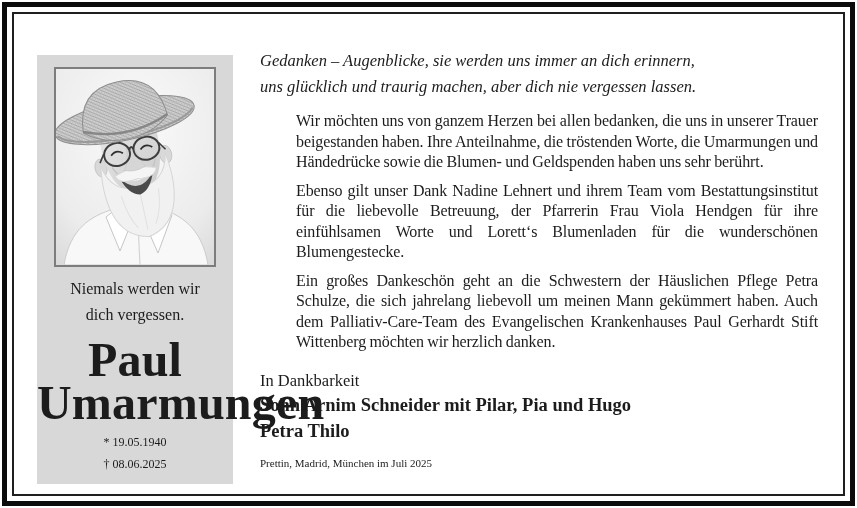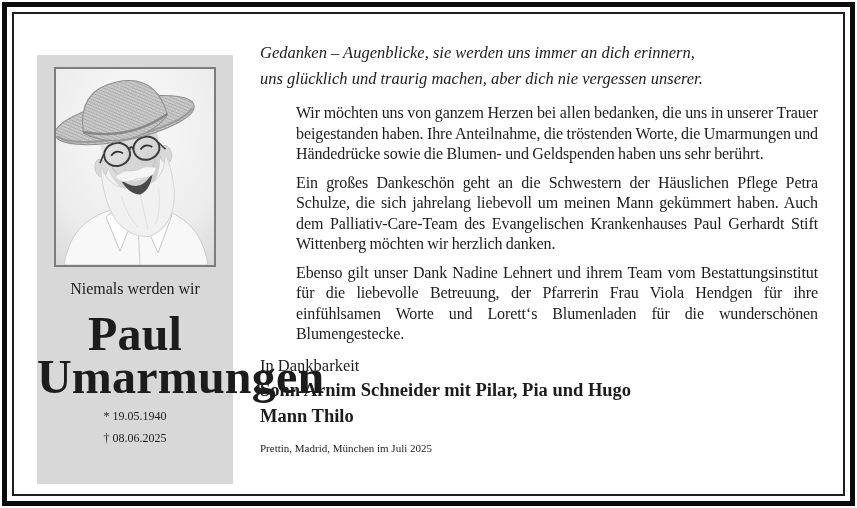--- a/index.html
+++ b/index.html
@@ -53,41 +53,41 @@
   }
   .dates {
     margin-top: 7px;
     font-size: 12px;
     line-height: 22px;
   }
 
   
   .message-col {
     position: absolute;
-    left: 260px; top: 40px;
+    left: 260px; top: 48px;
     width: 558px;
     font-size: 16px;
   }
   .intro-line {
     font-style: italic;
     font-size: 16.5px;
     line-height: 26px;
   }
   .para {
     margin-top: 8px;
     padding-top: 0;
     text-align: justify;
     line-height: 20.5px;
     letter-spacing: -0.1px;
     word-spacing: -0.5px;
     margin-left: 36px;
   }
   .para-first { margin-top: 11px; }
   .gratitude {
-    margin-top: 12px;
+    margin-top: 19px;
     font-size: 16.5px;
     line-height: 18px;
   }
   .mourner {
     font-weight: bold;
     font-size: 18.5px;
     line-height: 26px;
   }
   .mourners { margin-top: 2px; }
   .places {
@@ -162,38 +162,39 @@
           <ellipse cx="79" cy="50" rx="71" ry="20" fill="url(#straw)" stroke="#8e8e8e" stroke-width="1"></ellipse>
           <path d="M10,52 A71 20 0 0 0 148,52" stroke="#9a9a9a" stroke-width="2" fill="none"></path>
           <path d="M36,54 C38,22 56,11 79,11 C102,11 120,22 122,54 C108,66 92,69 79,69 C66,69 50,66 36,54 Z" fill="url(#straw)" stroke="#8e8e8e" stroke-width="1"></path>
           <path d="M36,53 Q79,71 122,53" stroke="#878787" stroke-width="2.4" fill="none"></path>
         </g>
       </g>
     </svg>
   </div>
   <div class="farewell">
     <div>Niemals werden wir</div>
+    <div>dich vergessen.</div>
   </div>
   <div class="big-name">
     <div>Paul</div>
     <div>Umarmungen</div>
   </div>
   <div class="dates">
     <div>* 19.05.1940</div>
     <div>† 08.06.2025</div>
   </div>
 </div>
 
 <div class="message-col">
   <div>
     <div class="intro-line">Gedanken – Augenblicke, sie werden uns immer an dich erinnern,</div>
-    <div class="intro-line">uns glücklich und traurig machen, aber dich nie vergessen unserer.</div>
+    <div class="intro-line">uns glücklich und traurig machen, aber dich nie vergessen lassen.</div>
   </div>
   <p class="para para-first">Wir möchten uns von ganzem Herzen bei allen bedanken, die uns in unserer Trauer beigestanden haben. Ihre Anteilnahme, die tröstenden Worte, die Umarmungen und Händedrücke sowie die Blumen- und Geldspenden haben uns sehr berührt.</p>
+  <p class="para">Ebenso gilt unser Dank Nadine Lehnert und ihrem Team vom Bestattungsinstitut für die liebevolle Betreuung, der Pfarrerin Frau Viola Hendgen für ihre einfühlsamen Worte und Lorett‘s Blumenladen für die wunderschönen Blumengestecke.</p>
   <p class="para">Ein großes Dankeschön geht an die Schwestern der Häuslichen Pflege Petra Schulze, die sich jahrelang liebevoll um meinen Mann gekümmert haben. Auch dem Palliativ-Care-Team des Evangelischen Krankenhauses Paul Gerhardt Stift Wittenberg möchten wir herzlich danken.</p>
-  <p class="para">Ebenso gilt unser Dank Nadine Lehnert und ihrem Team vom Bestattungsinstitut für die liebevolle Betreuung, der Pfarrerin Frau Viola Hendgen für ihre einfühlsamen Worte und Lorett‘s Blumenladen für die wunderschönen Blumengestecke.</p>
   <div class="gratitude">In Dankbarkeit</div>
   <div class="mourners">
     <div class="mourner">Sohn Arnim Schneider mit Pilar, Pia und Hugo</div>
-    <div class="mourner">Mann Thilo</div>
+    <div class="mourner">Petra Thilo</div>
   </div>
   <div class="places">Prettin, Madrid, München im Juli 2025</div>
 </div>
 
 </body></html>

